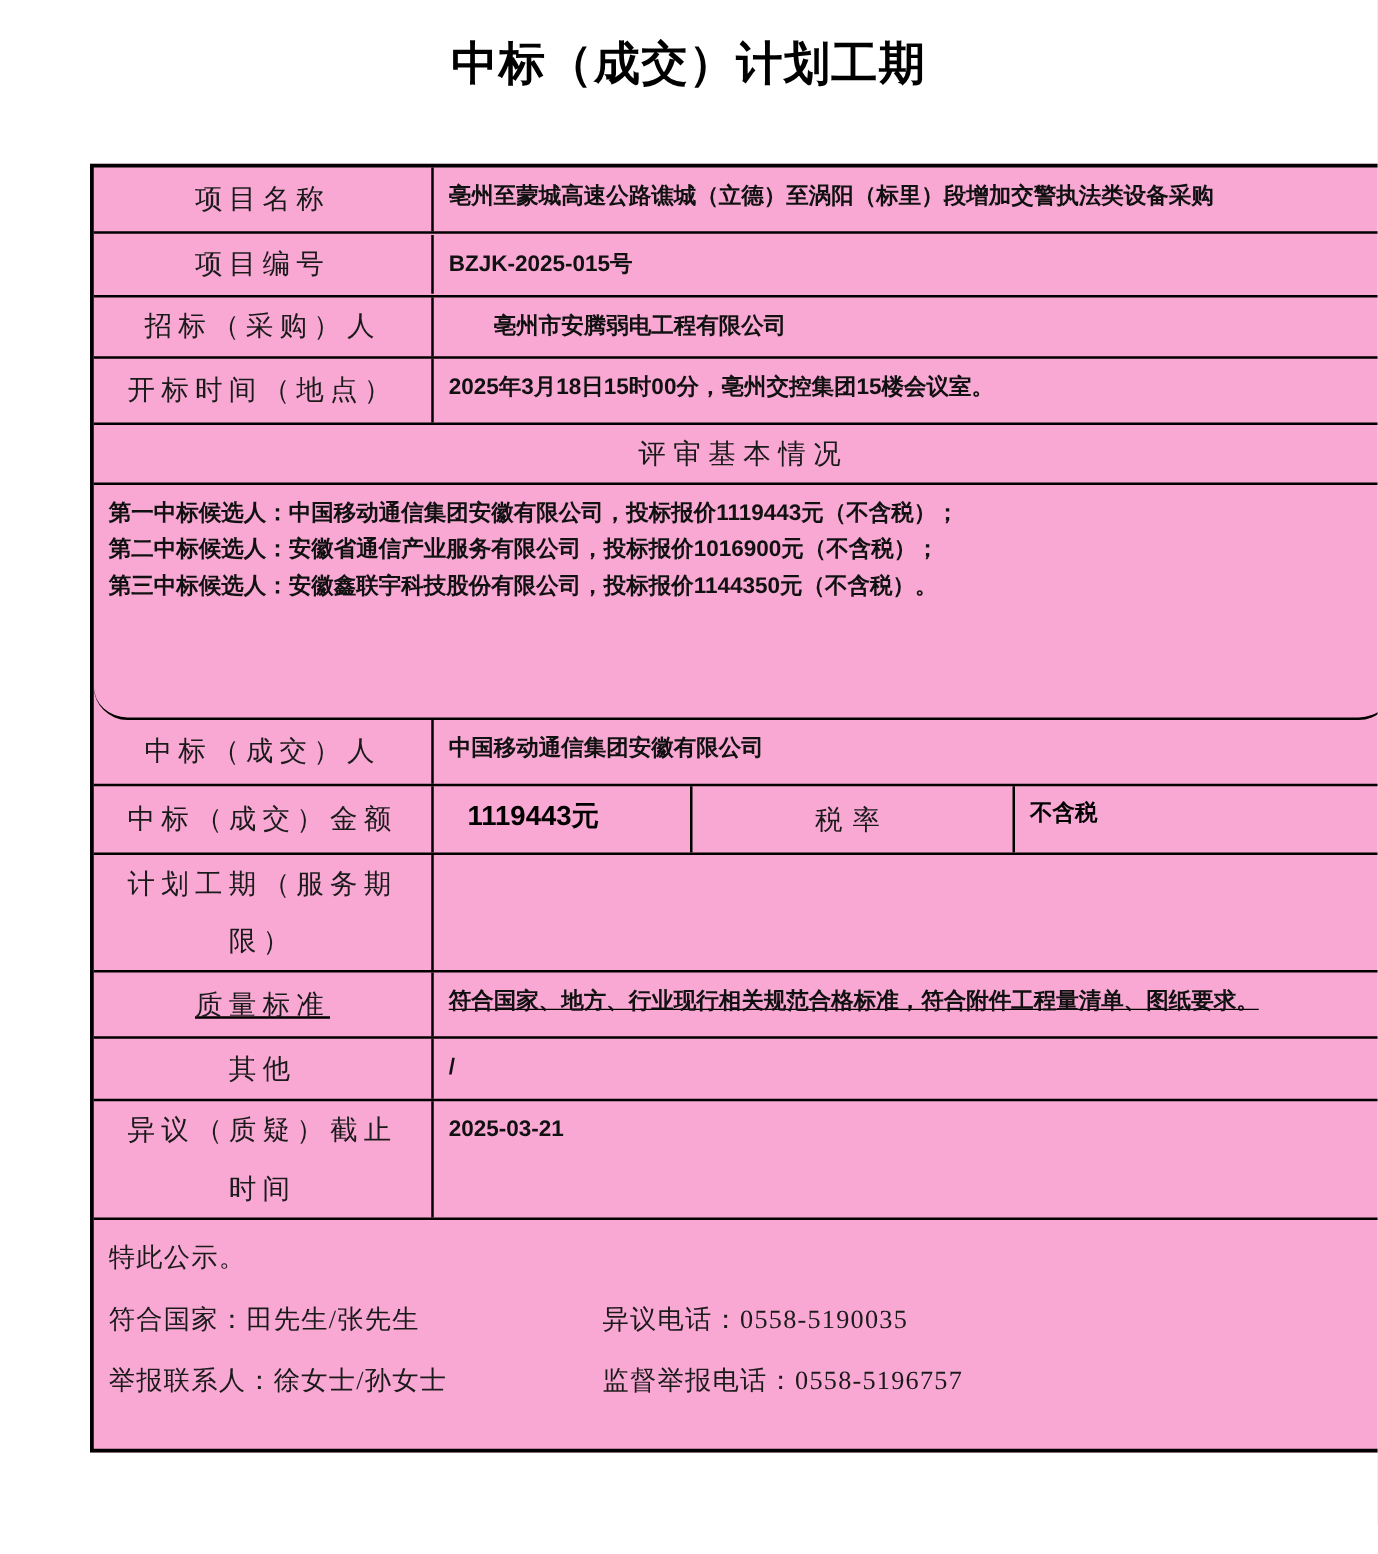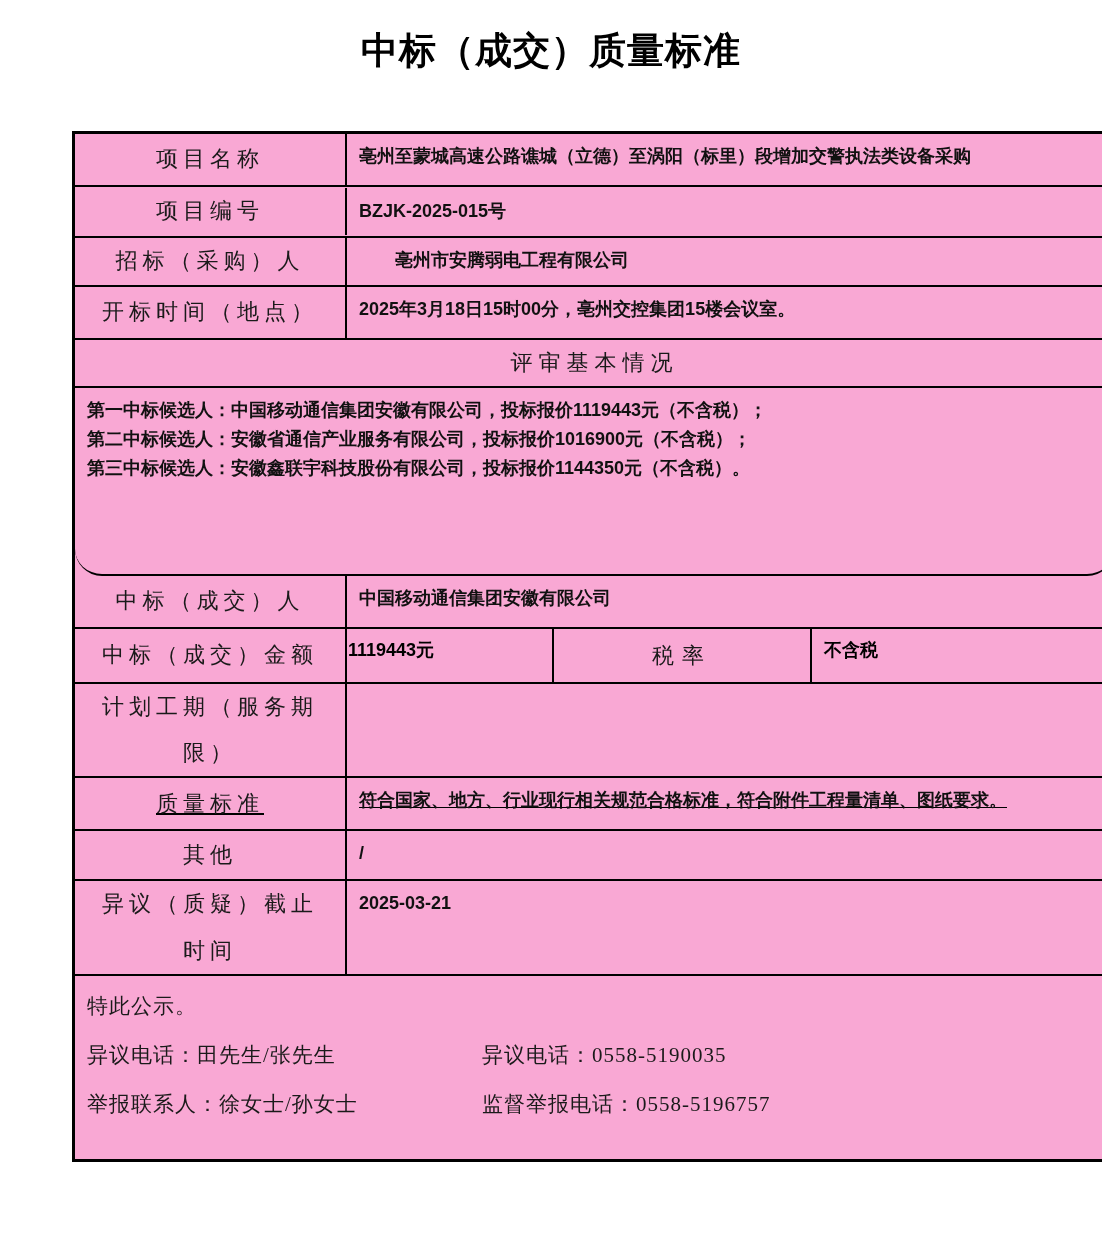--- a/index.html
+++ b/index.html
@@ -90,22 +90,22 @@
     font-size: 18px;
     font-weight: 600;
     color: #111;
   }
   .candidates .cand-line { line-height: 29px; }
 
   
   .amount-val {
     flex: 0 0 207px;
     border-right: 2px solid #000;
-    padding: 9px 1px;
-    font-size: 18px;
+    padding: 9px 27px;
+    font-size: 22px;
     font-weight: 600;
   }
   .tax-lbl {
     flex: 0 0 258px;
     border-right: 2px solid #000;
     display: flex;
     align-items: center;
     justify-content: center;
     font-family: "Liberation Serif", serif;
     font-size: 22px;
@@ -126,21 +126,21 @@
     font-size: 21px;
     color: #1a1a1a;
   }
   .f-line { display: flex; margin-top: 21px; letter-spacing: 1px; }
   .f-line.first { margin-top: 6px; }
   .f-left { width: 395px; }
 </style>
 </head>
 <body>
 
-<h1 class="page-title">中标（成交）质量标准</h1>
+<h1 class="page-title">中标（成交）计划工期</h1>
 
 <div class="tbl">
 
   <div class="row h-r1">
     <div class="lbl">项目名称</div>
     <div class="val">亳州至蒙城高速公路谯城（立德）至涡阳（标里）段增加交警执法类设备采购</div>
   </div>
 
   <div class="row h-r2">
     <div class="lbl">项目编号</div>
@@ -199,21 +199,21 @@
     <div class="lbl">异议（质疑）截止时间</div>
     <div class="val">2025-03-21</div>
   </div>
 
   <div class="row h-rf">
     <div class="footer-cell">
       <div class="f-line first">
         <span>特此公示。</span>
       </div>
       <div class="f-line">
-        <span class="f-left">异议电话：田先生/张先生</span>
+        <span class="f-left">符合国家：田先生/张先生</span>
         <span>异议电话：0558-5190035</span>
       </div>
       <div class="f-line">
         <span class="f-left">举报联系人：徐女士/孙女士</span>
         <span>监督举报电话：0558-5196757</span>
       </div>
     </div>
   </div>
 
 </div>

